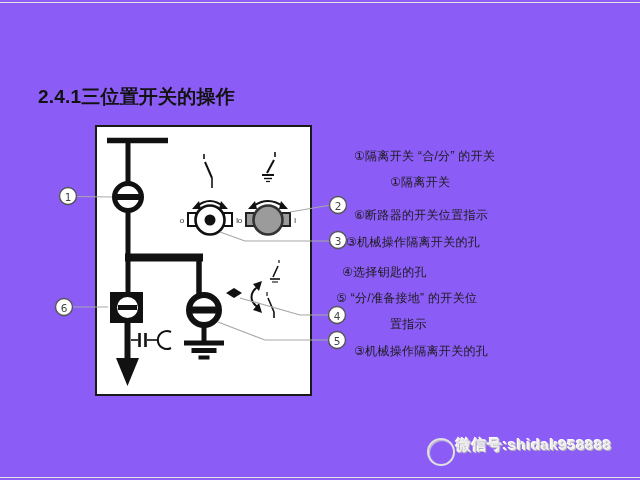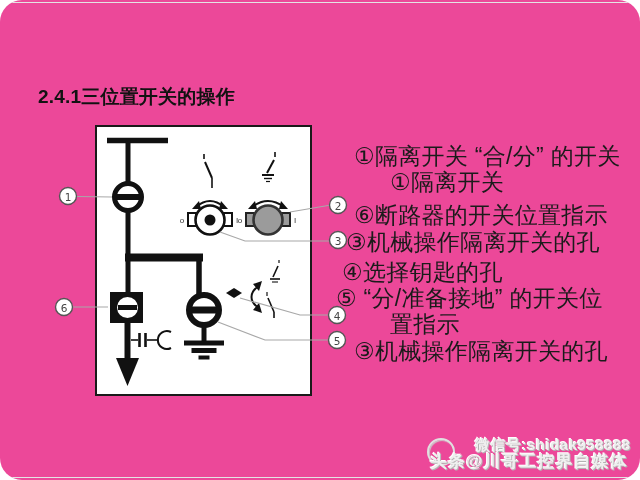--- a/index.html
+++ b/index.html
@@ -1,35 +1,34 @@
 <!DOCTYPE html>
 <html><head>
 <meta charset="utf-8">
 <style>
   html,body{margin:0;padding:0;background:#fff;}
   #stage{
-    position:relative;width:640px;height:480px;background:#ec4899;
+    position:relative;width:640px;height:480px;background:#8b5cf6;
     font-family:"Liberation Sans","DejaVu Sans",sans-serif;
     overflow:hidden;
-    border-radius:22px;
   }
   .edge-line{position:absolute;left:0;width:640px;height:1px;background:#e4e4e4;}
   #title{
     position:absolute;left:38px;top:84px;
     font-size:19px;font-weight:700;color:#121212;letter-spacing:0.2px;
     white-space:nowrap;
   }
   #diagram-svg{position:absolute;left:40px;top:120px;}
   .legend-line{
-    position:absolute;font-size:23px;color:#1b1b1b;line-height:22px;
+    position:absolute;font-size:12px;color:#1b1b1b;line-height:22px;
     white-space:nowrap;letter-spacing:0.3px;
   }
   .watermark{position:absolute;font-weight:700;color:#efefef;
     text-shadow:1px 1px 0 #b3b3b3,-1px -1px 0 #ffffff;white-space:nowrap;}
-  #wm-line1{left:456px;top:436px;font-size:15px;letter-spacing:0.5px;margin-left:19px;}
+  #wm-line1{left:456px;top:436px;font-size:15px;letter-spacing:0.5px;}
   #wm-line2{left:430px;top:450px;font-size:17px;letter-spacing:1px;}
   #wm-emblem{
     position:absolute;left:427px;top:438px;width:24px;height:24px;
     border:2px solid #e0e0e0;border-radius:50%;
     box-shadow:inset 1px 1px 1px #c9c9c9;
   }
 </style>
 </head>
 <body>
 
@@ -189,15 +188,14 @@
     <div class="legend-line" style="left:354px;top:204px">⑥断路器的开关位置指示</div>
     <div class="legend-line" style="left:346px;top:231px">③机械操作隔离开关的孔</div>
     <div class="legend-line" style="left:342px;top:261px">④选择钥匙的孔</div>
     <div class="legend-line" style="left:336px;top:287px">⑤ “分/准备接地” 的开关位</div>
     <div class="legend-line" style="left:390px;top:313px">置指示</div>
     <div class="legend-line" style="left:354px;top:340px">③机械操作隔离开关的孔</div>
   </div>
 
   <div id="wm-emblem"></div>
   <div id="wm-line1" class="watermark">微信号:shidak958888</div>
-  <div id="wm-line2" class="watermark">头条@川哥工控界自媒体</div>
 
 </div>
 
 </body></html>

